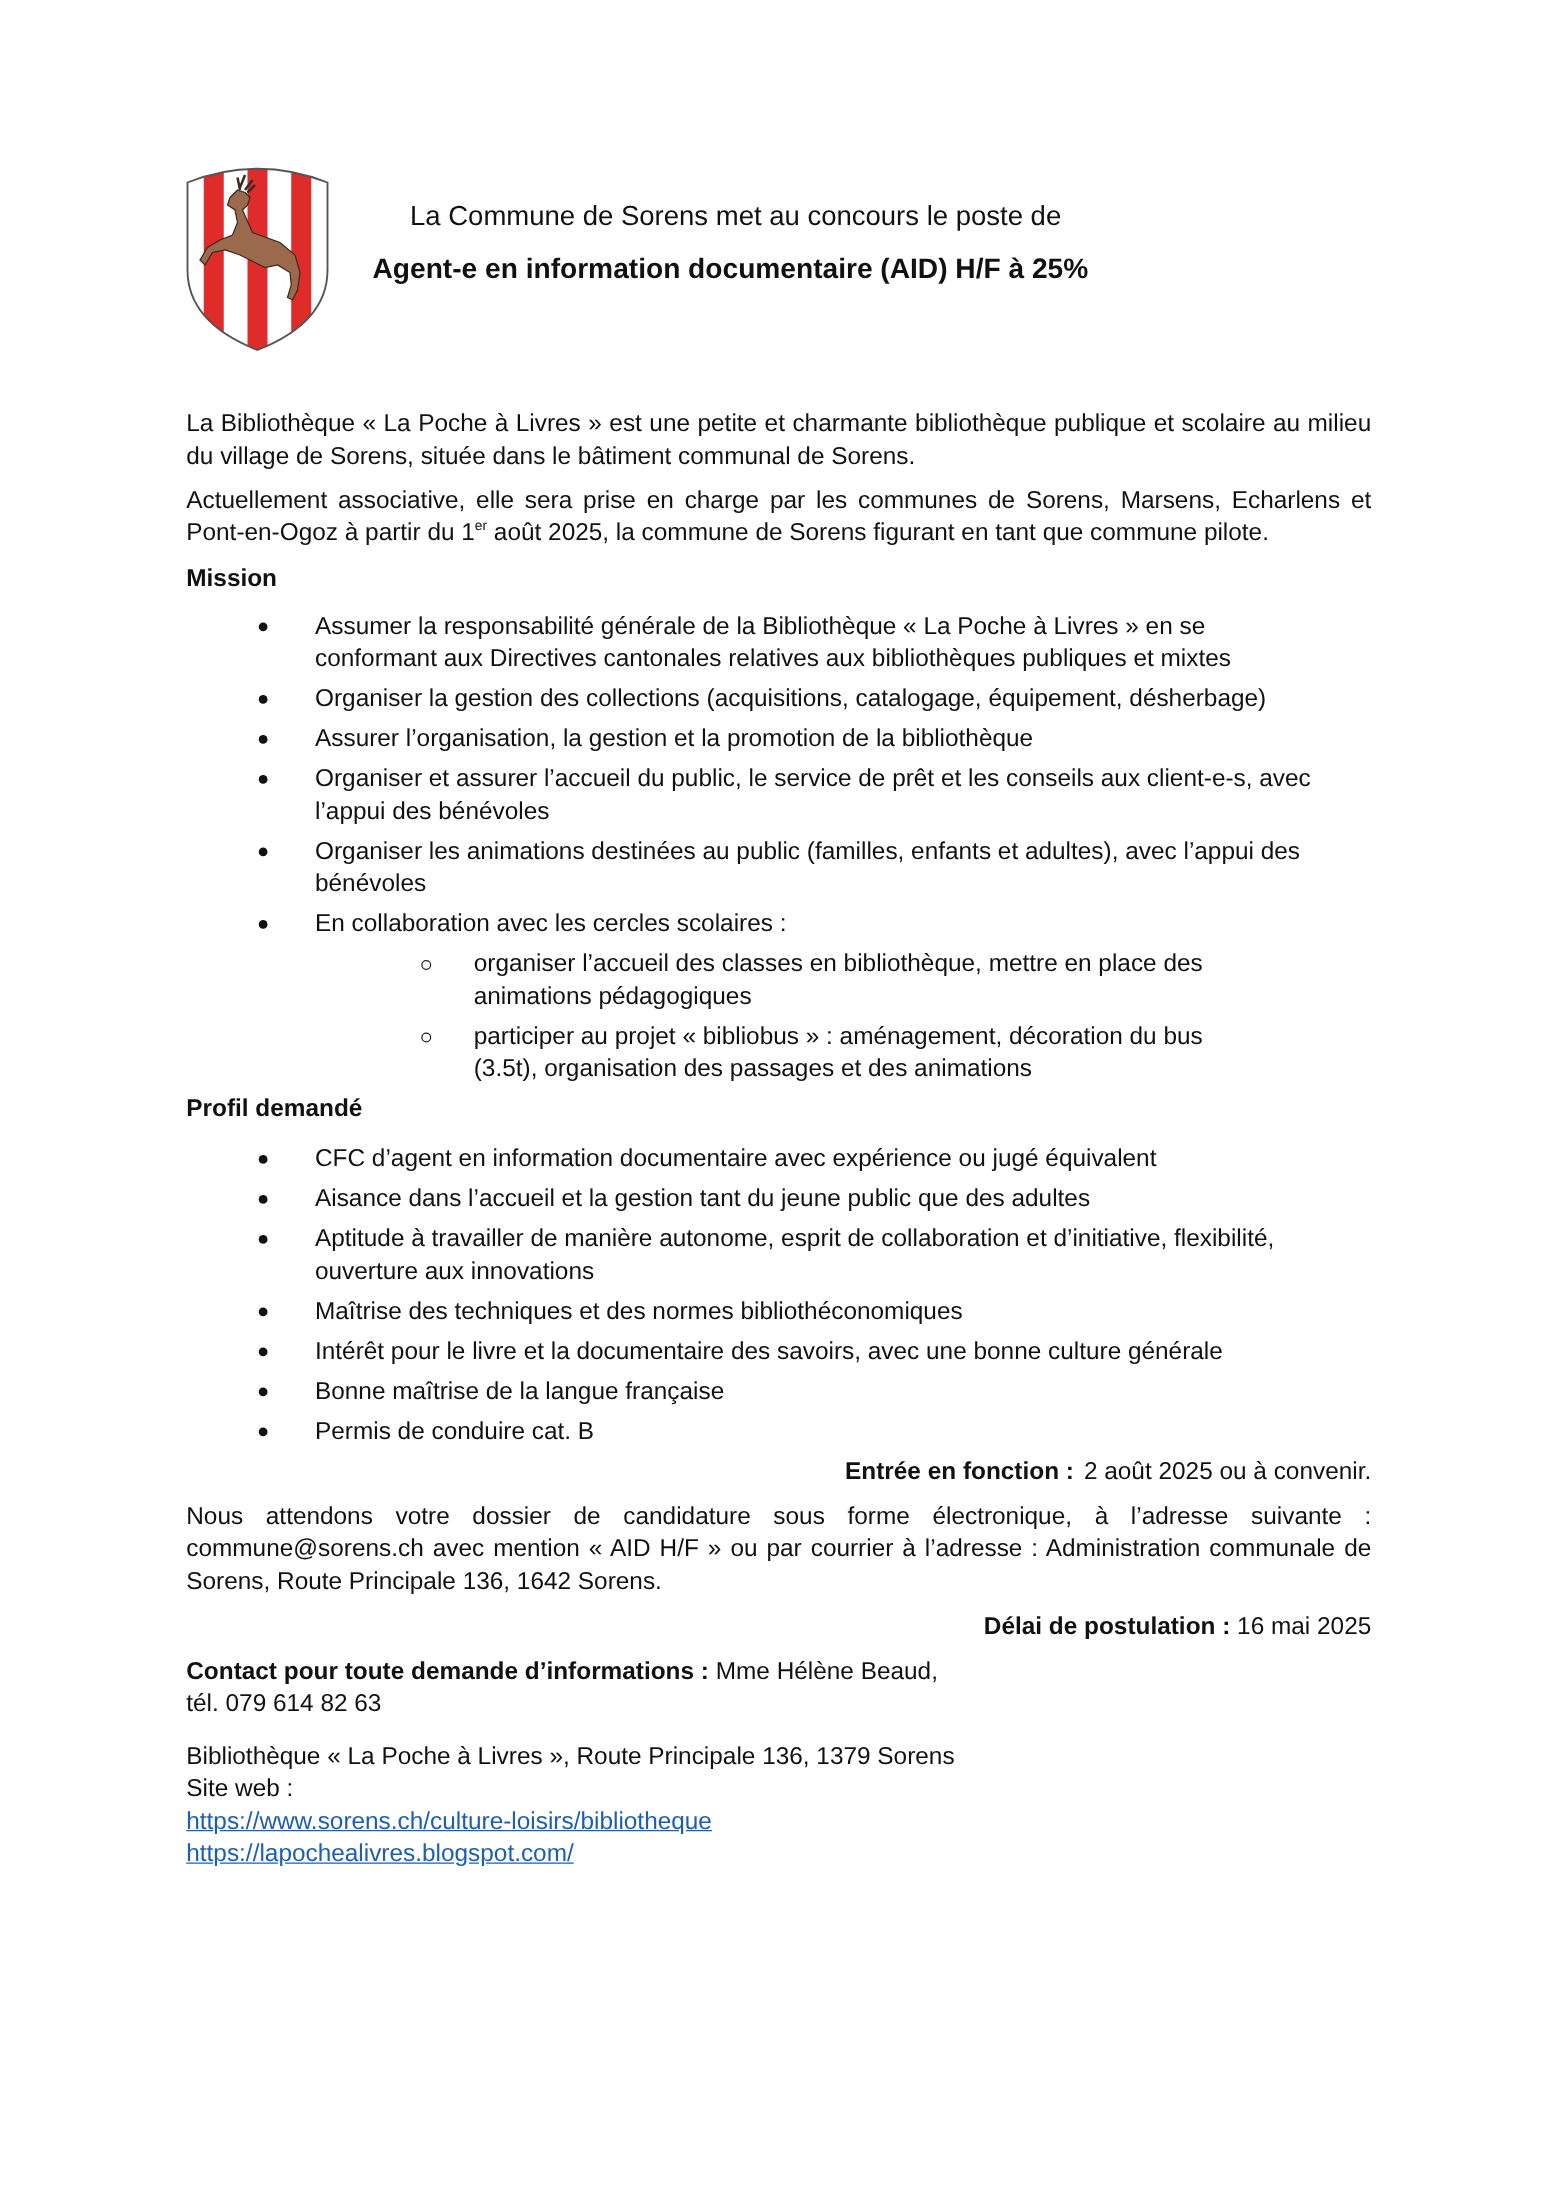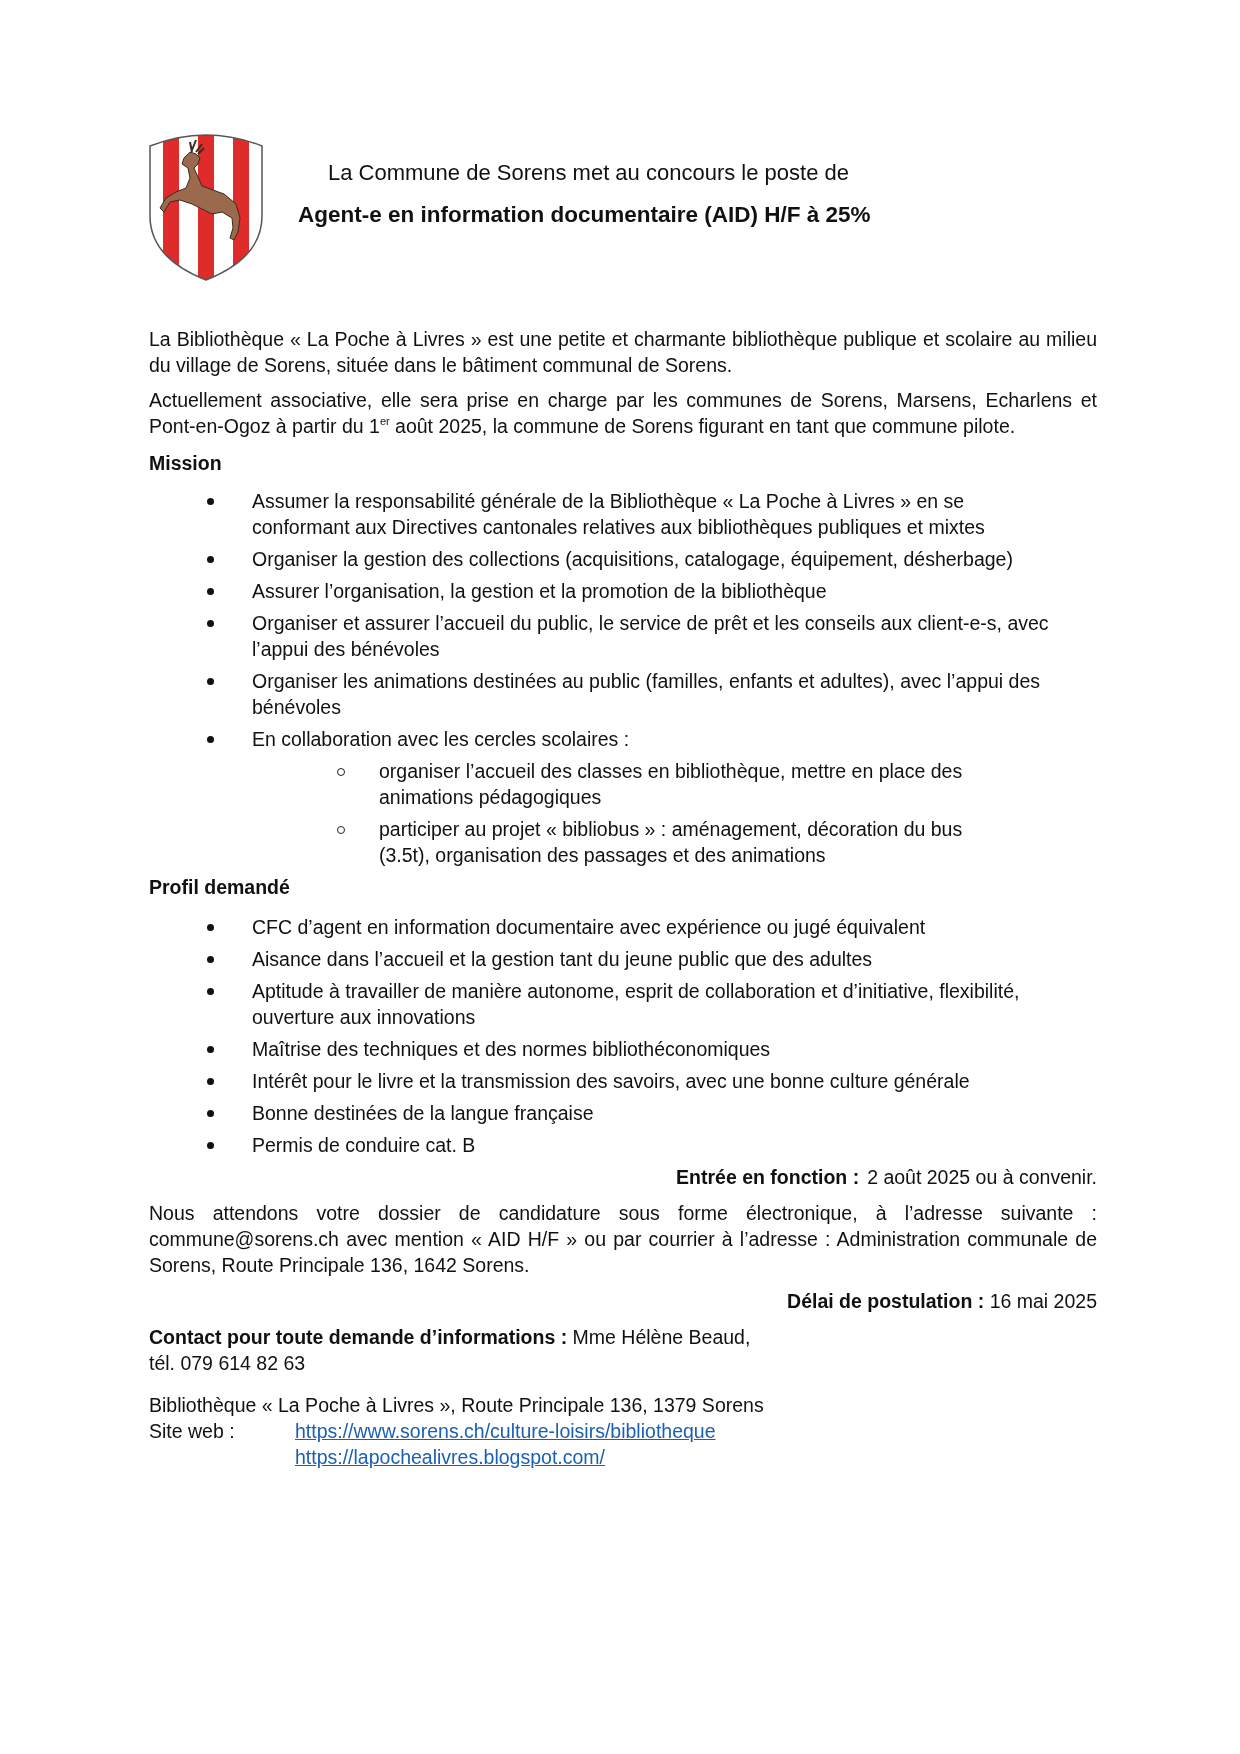--- a/index.html
+++ b/index.html
@@ -100,20 +100,21 @@
       border: 1.2px solid #222;
       border-radius: 50%;
     }
     .mission-list { margin-bottom: 4px; }
     .profile-list { margin-bottom: 8px; }
     .block { margin-bottom: 10px; }
     .label-bold { font-weight: bold; }
     .contact-block { margin-bottom: 16px; }
     .site-row {
       display: flex;
+      flex-direction: column;
     }
     .site-label { width: 146px; flex: none; }
     .links { display: flex; flex-direction: column; }
     a.link {
       color: #1a5fb4;
       text-decoration: underline;
     }
     .entree-value { margin-left: 8px; }
   </style>
 </head>
@@ -165,22 +166,22 @@
       </li>
     </ul>
 
     <div class="heading" style="margin-top:4px;margin-bottom:14px;">Profil demandé</div>
 
     <ul class="l1 profile-list">
       <li><span class="bullet"></span><span>CFC d’agent en information documentaire avec expérience ou jugé équivalent</span></li>
       <li><span class="bullet"></span><span>Aisance dans l’accueil et la gestion tant du jeune public que des adultes</span></li>
       <li style="padding-right:0;"><span class="bullet"></span><span>Aptitude à travailler de manière autonome, esprit de collaboration et d’initiative, flexibilité, ouverture aux innovations</span></li>
       <li><span class="bullet"></span><span>Maîtrise des techniques et des normes bibliothéconomiques</span></li>
-      <li style="padding-right:60px;"><span class="bullet"></span><span>Intérêt pour le livre et la transmission des savoirs, avec une bonne culture générale</span></li>
-      <li><span class="bullet"></span><span>Bonne destinées de la langue française</span></li>
+      <li style="padding-right:60px;"><span class="bullet"></span><span>Intérêt pour le livre et la documentaire des savoirs, avec une bonne culture générale</span></li>
+      <li><span class="bullet"></span><span>Bonne maîtrise de la langue française</span></li>
       <li><span class="bullet"></span><span>Permis de conduire cat. B</span></li>
     </ul>
 
     <p class="block"><span class="label-bold">Entrée en fonction :</span><span class="entree-value">2 août 2025 ou à convenir.</span></p>
 
     <p class="justify block">Nous attendons votre dossier de candidature sous forme électronique, à l’adresse suivante : commune@sorens.ch avec mention « AID H/F » ou par courrier à l’adresse : Administration communale de Sorens, Route Principale 136, 1642 Sorens.</p>
 
     <p class="block"><span class="label-bold">Délai de postulation :</span> <span>16 mai 2025</span></p>
 
     <div class="contact-block">

